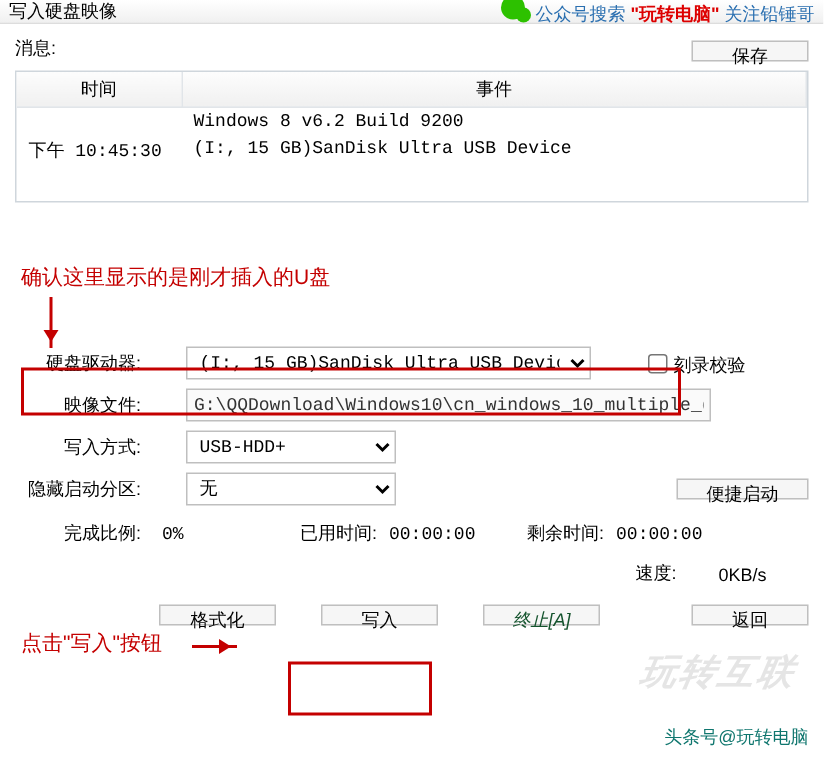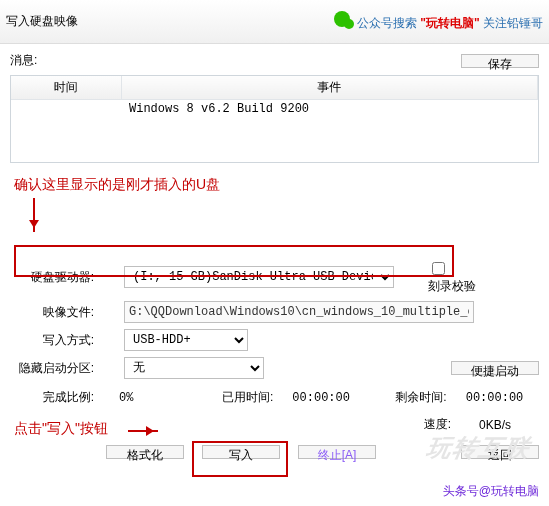--- a/index.html
+++ b/index.html
@@ -8,42 +8,42 @@
     font-family: "Microsoft YaHei", SimSun, Arial, sans-serif;
     font-size: 12px;
     background: #fff;
     width: 549px;
     height: 506px;
     position: relative;
     overflow: hidden;
   }
   .titlebar {
     background: linear-gradient(#fff, #f0f0f0);
-    height: 44px;
+    height: 16px;
     border-bottom: 1px solid #ddd;
     display: flex;
     align-items: center;
     padding: 0 6px;
     font-size: 12px;
   }
   .titlebar .title { flex: 0 0 auto; }
   .titlebar .spacer { flex: 1; }
   .titlebar .wechat {
     width: 16px; height: 16px; border-radius: 50%;
     background: #2dc100; position: relative; margin-right: 4px;
     display: inline-block;
   }
   .titlebar .wechat::after {
     content:""; position:absolute; width:10px; height:10px; border-radius:50%;
     background:#2dc100; right:-4px; bottom:-2px;
   }
   .titlebar .promo b.red { color: #d00; font-weight: bold; }
   .titlebar .promo b.blue { color: #2a6fb0; font-weight: normal; }
   .content { padding: 8px 10px 0 10px; }
-  .row { display: flex; align-items: center; margin-bottom: 6px; }
+  .row { display: flex; align-items: flex-end; margin-bottom: 6px; }
   .row .label { width: 60px; text-align: left; }
   .row .sp { flex: 1; }
   button.btn {
     background: #f6f6f6;
     border: 1px solid #bfbfbf;
     height: 14px;
     min-width: 78px;
     font-size: 12px;
     cursor: pointer;
   }
@@ -81,49 +81,49 @@
   }
   .field { display: flex; align-items: center; margin: 6px 0; gap: 24px; }
   .field .flabel { width: 90px; text-align: right; padding-right: 6px; }
   select.combo, input.txt {
     height: 22px; border: 1px solid #bfbfbf; background: #fff;
     font-family: "Courier New", SimSun, monospace; font-size: 12px;
     padding: 0 4px;
   }
   select.combo { width: 270px; }
   input.txt { width: 350px; background: #fafafa; color: #333; }
-  .chk { display: flex; align-items: flex-start; margin-left: 10px; flex-direction: column; }
+  .chk { display: flex; align-items: flex-end; margin-left: 10px; }
   .chk input { margin-right: 4px; }
   button.small { min-width: 88px; }
   .statsrow {
-    display: flex; align-items: center; gap: 19px; margin: 10px 0;
+    display: flex; align-items: center; gap: 8px; margin: 10px 0;
   }
   .statsrow .slabel { width: 90px; text-align: right; padding-right: 6px; }
   .statsrow .val { width: 60px; font-family: "Courier New", monospace; }
   .statsrow .lbl2 { margin-left: 24px; }
   .speedrow {
     display: flex; justify-content: flex-end; align-items: center;
     margin: 8px 0 12px 0;
   }
   .speedrow .slabel { margin-right: 28px; }
   .arrow-right {
     position: absolute; height: 2px; width: 30px; background: #c40000;
   }
   .arrow-right::after {
     content:""; position:absolute; right:-1px; top:-4px;
     border:5px solid transparent; border-left:8px solid #c40000;
   }
   .btnrow {
-    display: flex; gap: 18px; padding-left: 96px; margin-top: 6px;
+    display: flex; gap: 30px; padding-left: 96px; margin-top: 6px;
     align-items: center;
   }
-  button.btn[disabled] { color: #8b5cf6; cursor: default; }
+  button.btn[disabled] { color: #14532d; cursor: default; font-style: italic; }
   .footer {
     position: absolute; bottom: 6px; right: 10px;
-    font-size: 12px; color: #6d28d9; text-shadow: 0 0 2px #fff;
+    font-size: 12px; color: #0f766e; text-shadow: 0 0 2px #fff;
   }
   .watermark {
     position: absolute; right: 18px; bottom: 42px;
     font-size: 24px; color: #e5e5e5; font-style: italic;
     letter-spacing: 2px; font-weight: bold;
     transform: skewX(-10deg);
     pointer-events: none;
   }
 </style>
 </head>
@@ -154,20 +154,24 @@
         <tr>
           <th style="width:110px">时间</th>
           <th>事件</th>
         </tr>
       </thead>
       <tbody>
         <tr>
           <td></td>
           <td>Windows 8 v6.2 Build 9200</td>
         </tr>
+        <tr>
+          <td>下午 10:45:30</td>
+          <td>(I:, 15 GB)SanDisk Ultra USB Device</td>
+        </tr>
       </tbody>
     </table>
   </div>
 
   <div class="anno" style="left:14px; top:176px;">确认这里显示的是刚才插入的U盘</div>
   <div class="arrow-down" style="left:33px; top:198px;"></div>
 
   <div class="fieldset">
 
     <div class="field">
@@ -181,21 +185,21 @@
       </label>
     </div>
 
     <div class="field">
       <span class="flabel">映像文件:</span>
       <input class="txt" readonly="" value="G:\QQDownload\Windows10\cn_windows_10_multiple_editions_ver" style="">
     </div>
 
     <div class="field">
       <span class="flabel">写入方式:</span>
-      <select class="combo" style="width:124px">
+      <select class="combo" style="width:140px">
         <option>USB-HDD+</option>
       </select>
     </div>
 
     <div class="field">
       <span class="flabel">隐藏启动分区:</span>
       <select class="combo" style="width:140px">
         <option>无</option>
       </select>
       <span style="flex:1"></span>

